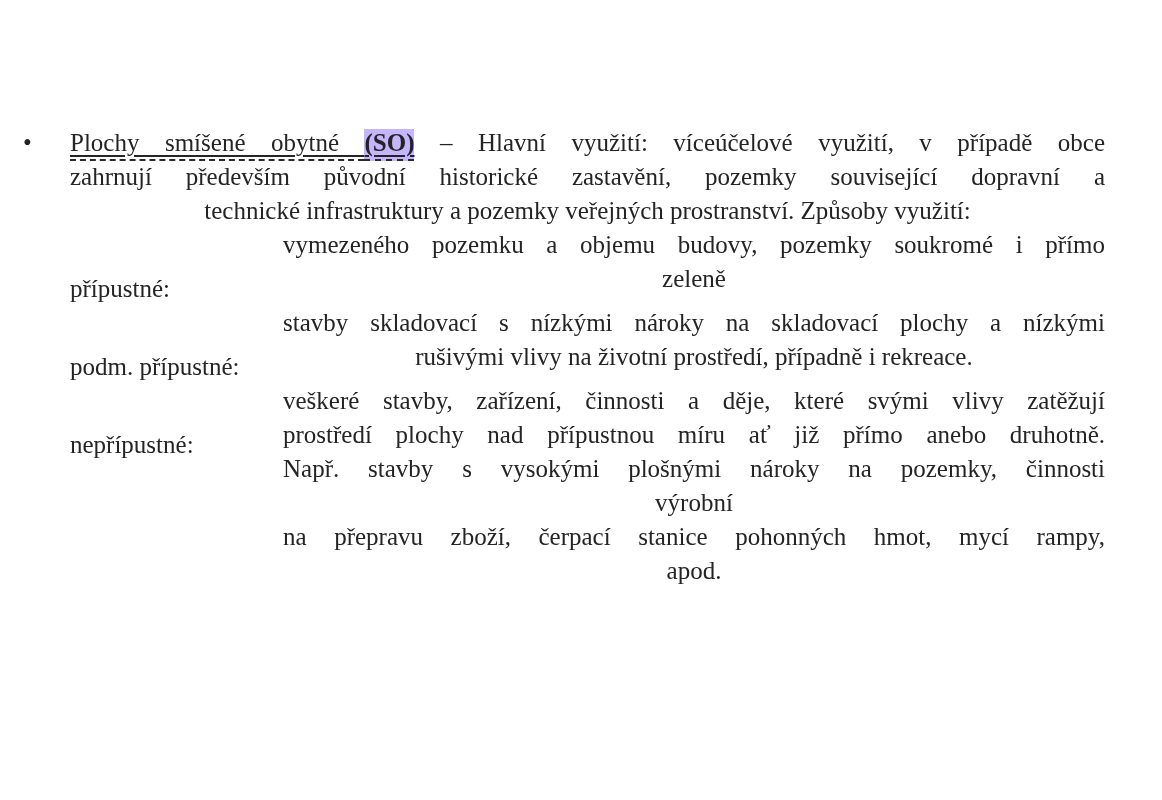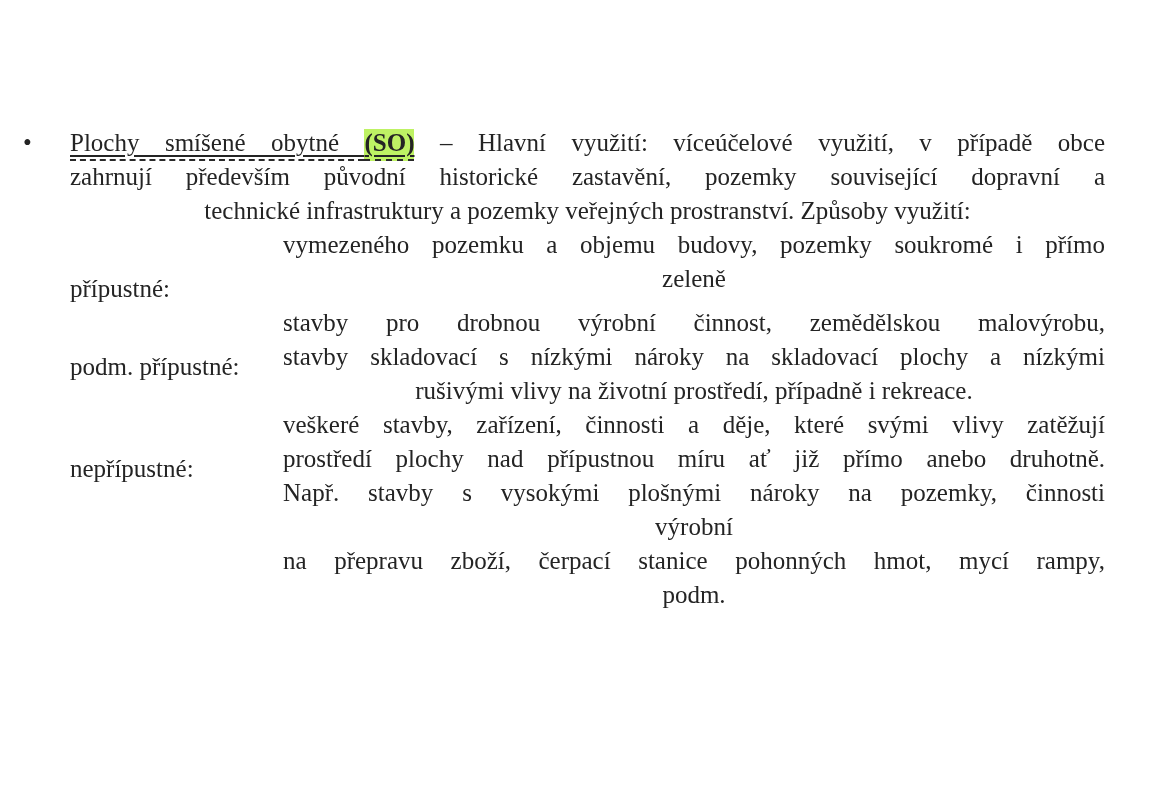--- a/index.html
+++ b/index.html
@@ -75,49 +75,48 @@
 </style>
 </head>
 <body>
 
 <div class="page">
   <div class="doc">
     <div class="item">
       <span class="bullet">•</span>
       <div class="content">
 
-        <div class="line just"><span class="title-u">Plochy smíšené obytné&nbsp;</span><span class="code-hl" id="code-hl" style="background-color: #bef264;">(SO)</span><span> – Hlavní využití: víceúčelové využití, v případě obce</span></div>
+        <div class="line just"><span class="title-u">Plochy smíšené obytné&nbsp;</span><span class="code-hl" id="code-hl" style="background-color: #c4b5fd;">(SO)</span><span> – Hlavní využití: víceúčelové využití, v případě obce</span></div>
         <div class="line just">zahrnují především původní historické zastavění, pozemky související dopravní a</div>
         <div class="line">technické infrastruktury a pozemky veřejných prostranství. Způsoby využití:</div>
 
         <div class="def">
           <div class="label">přípustné:</div>
           <div class="desc">
             <div class="line just">vymezeného pozemku a objemu budovy, pozemky soukromé i přímo</div>
             <div class="line">zeleně</div>
           </div>
         </div>
 
         <div class="def">
           <div class="label">podm. přípustné:</div>
           <div class="desc">
-            <div class="line just">stavby pro drobnou výrobní činnost, zemědělskou malovýrobu,</div>
             <div class="line just">stavby skladovací s nízkými nároky na skladovací plochy a nízkými</div>
             <div class="line">rušivými vlivy na životní prostředí, případně i rekreace.</div>
           </div>
         </div>
 
         <div class="def">
           <div class="label">nepřípustné:</div>
           <div class="desc">
             <div class="line just">veškeré stavby, zařízení, činnosti a děje, které svými vlivy zatěžují</div>
             <div class="line just">prostředí plochy nad přípustnou míru ať již přímo anebo druhotně.</div>
             <div class="line just">Např. stavby s&nbsp;vysokými plošnými nároky na pozemky, činnosti</div>
             <div class="line">výrobní</div>
             <div class="line just">na přepravu zboží, čerpací stanice pohonných hmot, mycí rampy,</div>
-            <div class="line">podm.</div>
+            <div class="line">apod.</div>
           </div>
         </div>
 
       </div>
     </div>
   </div>
 </div>
 
 </body></html>

